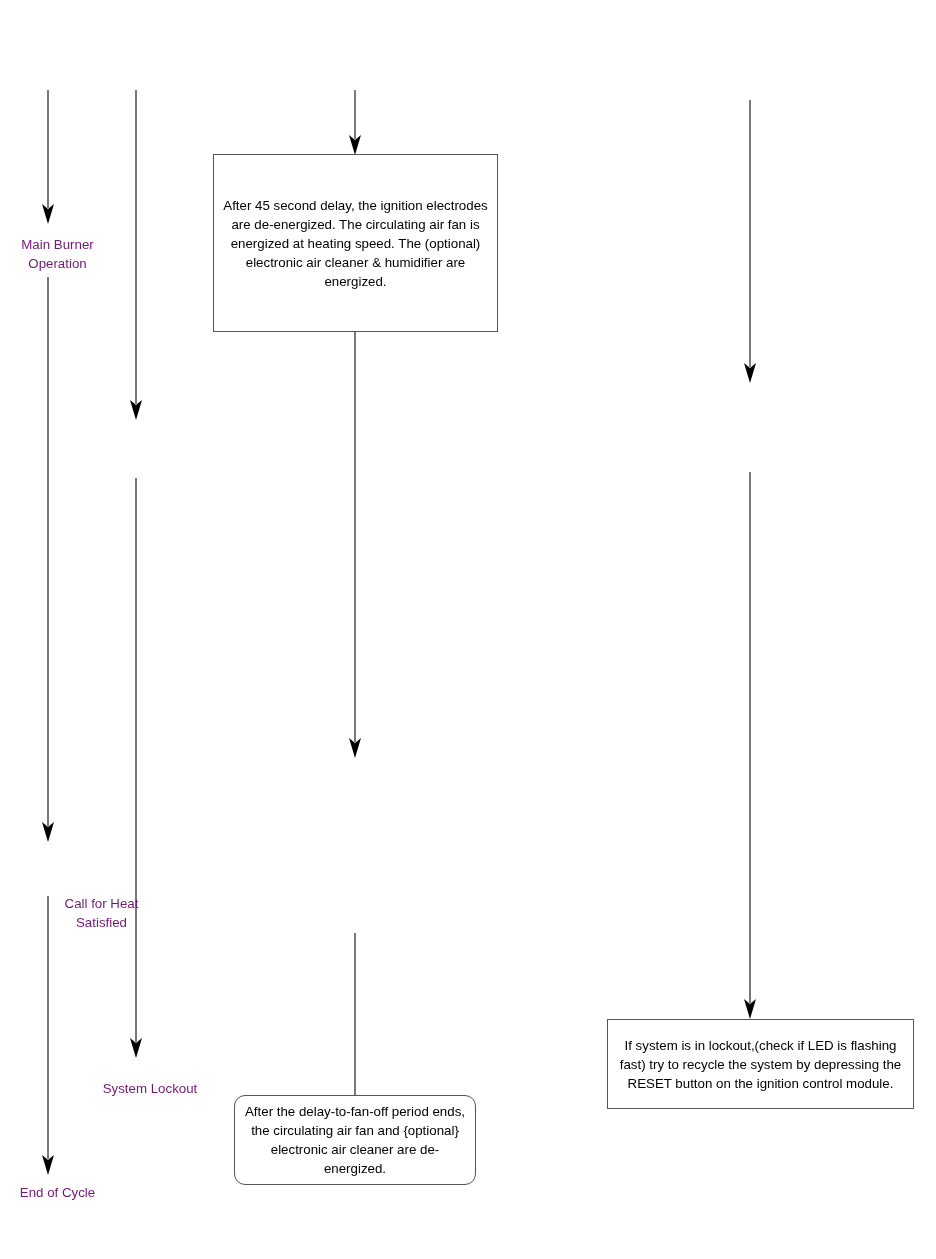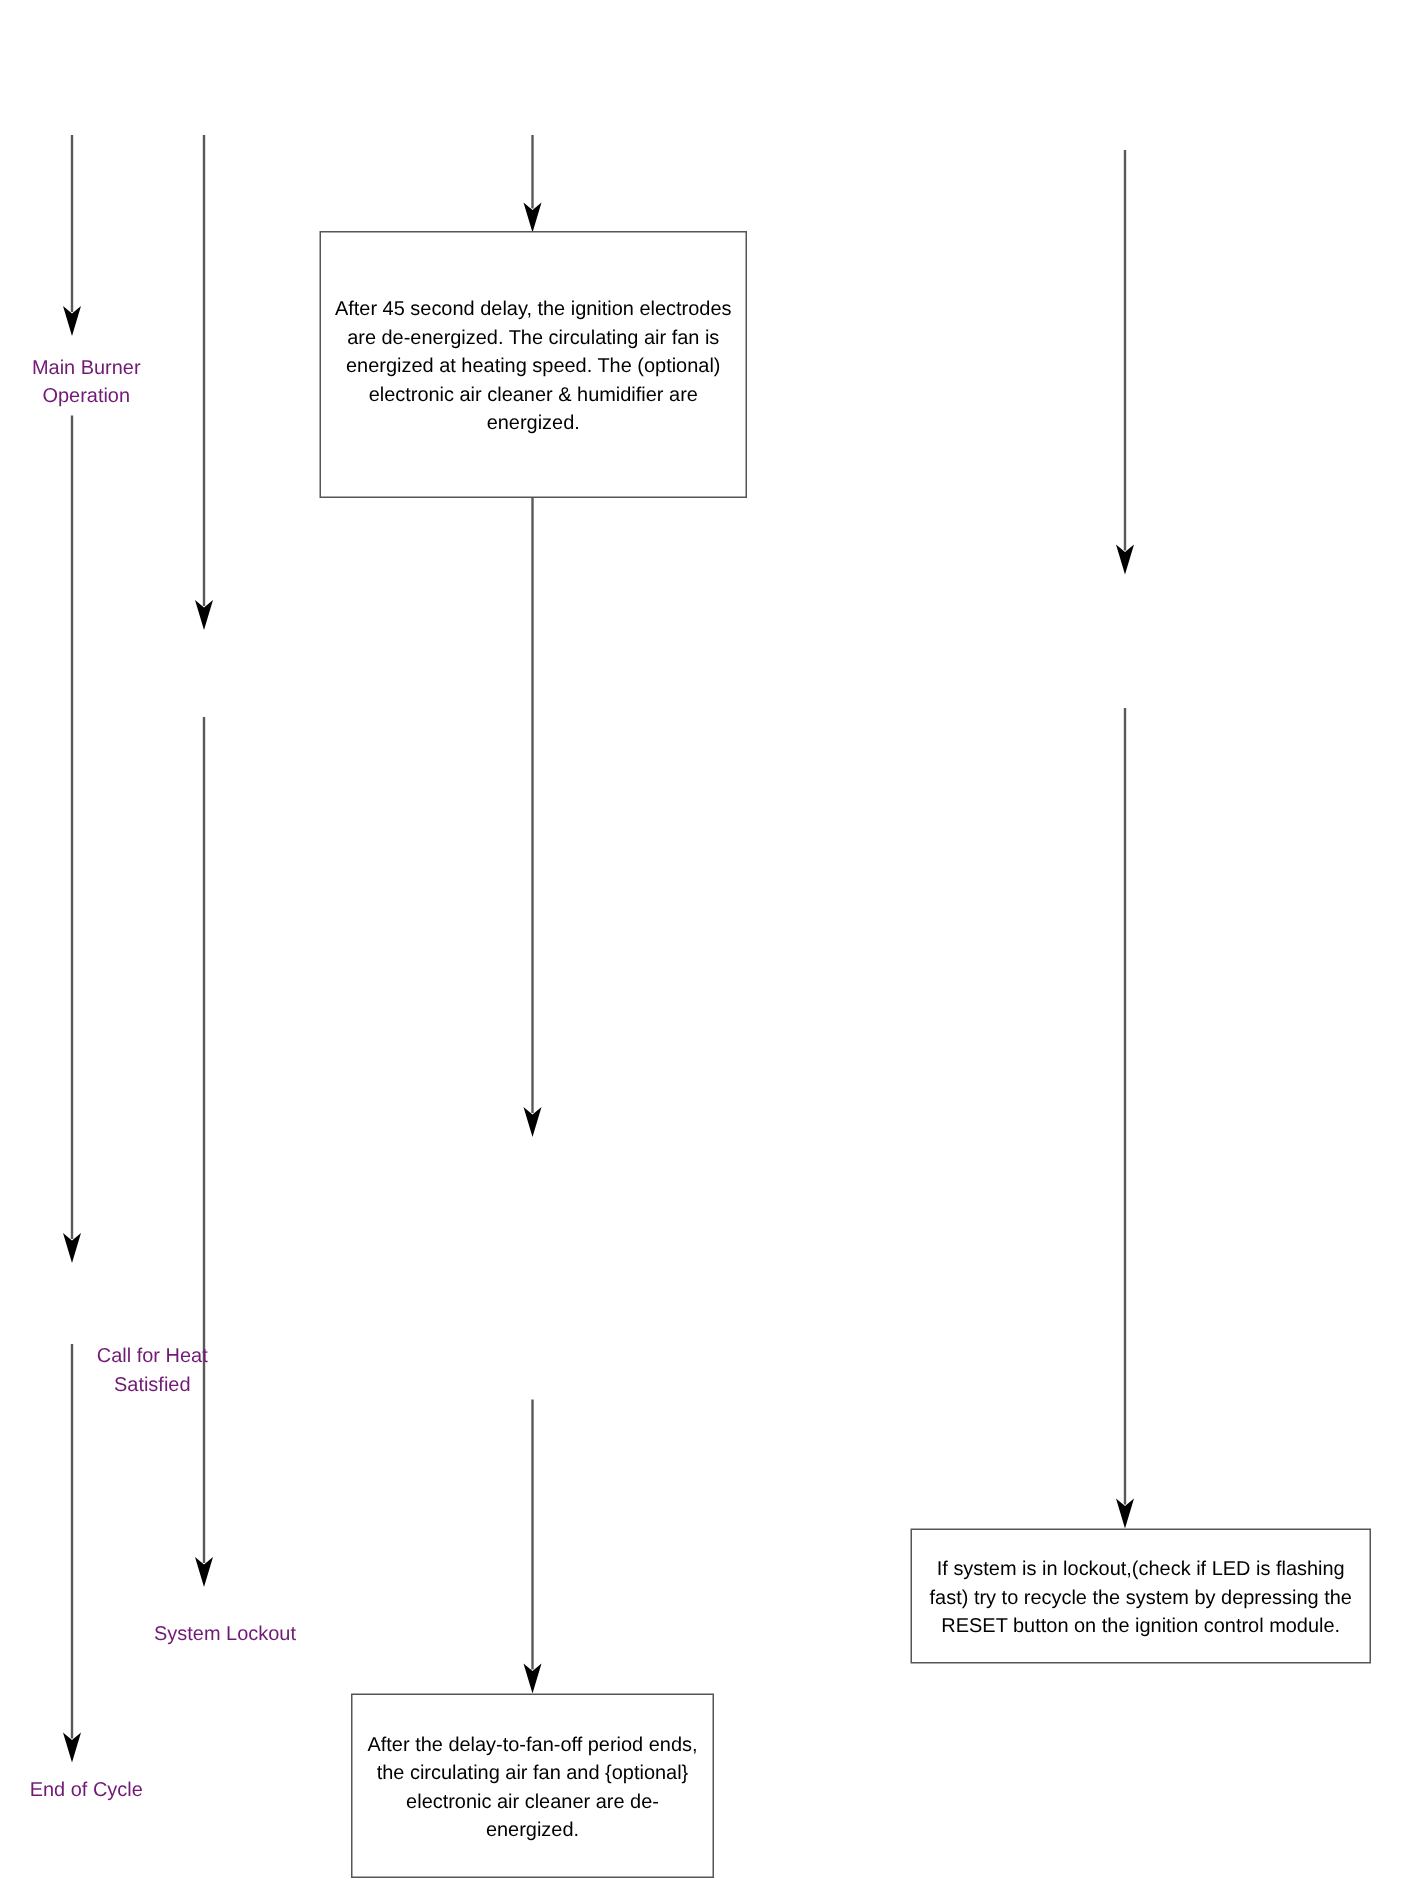--- a/index.html
+++ b/index.html
@@ -113,15 +113,15 @@
   <div class="stage-label" style="left:80px; top:1079px; width:140px;">System Lockout</div>
 
   <div class="stage-label" style="left:0px; top:1183px; width:115px;">End of Cycle</div>
 
   <div class="flow-box" style="left:213px; top:154px; width:285px; height:178px;">After 45 second delay, the ignition electrodes are de-energized.  The circulating air fan is energized at heating speed. The (optional) electronic air cleaner &amp; humidifier are energized.</div>
 
 
 
   <div class="flow-box" style="left:607px; top:1019px; width:307px; height:90px;">If system is in lockout,(check if LED is flashing fast) try to recycle the system by depressing the RESET button on the ignition control module.</div>
 
-  <div class="flow-box" style="left:234px; top:1129px; width:242px; height:123px;">After the delay-to-fan-off period ends, the circulating air fan and {optional} electronic air cleaner are de-energized.</div>
+  <div class="flow-box" style="left:234px; top:1095px; width:242px; height:90px;border-radius:11px;">After the delay-to-fan-off period ends, the circulating air fan and {optional} electronic air cleaner are de-energized.</div>
 
 </div>
 
 </body></html>

